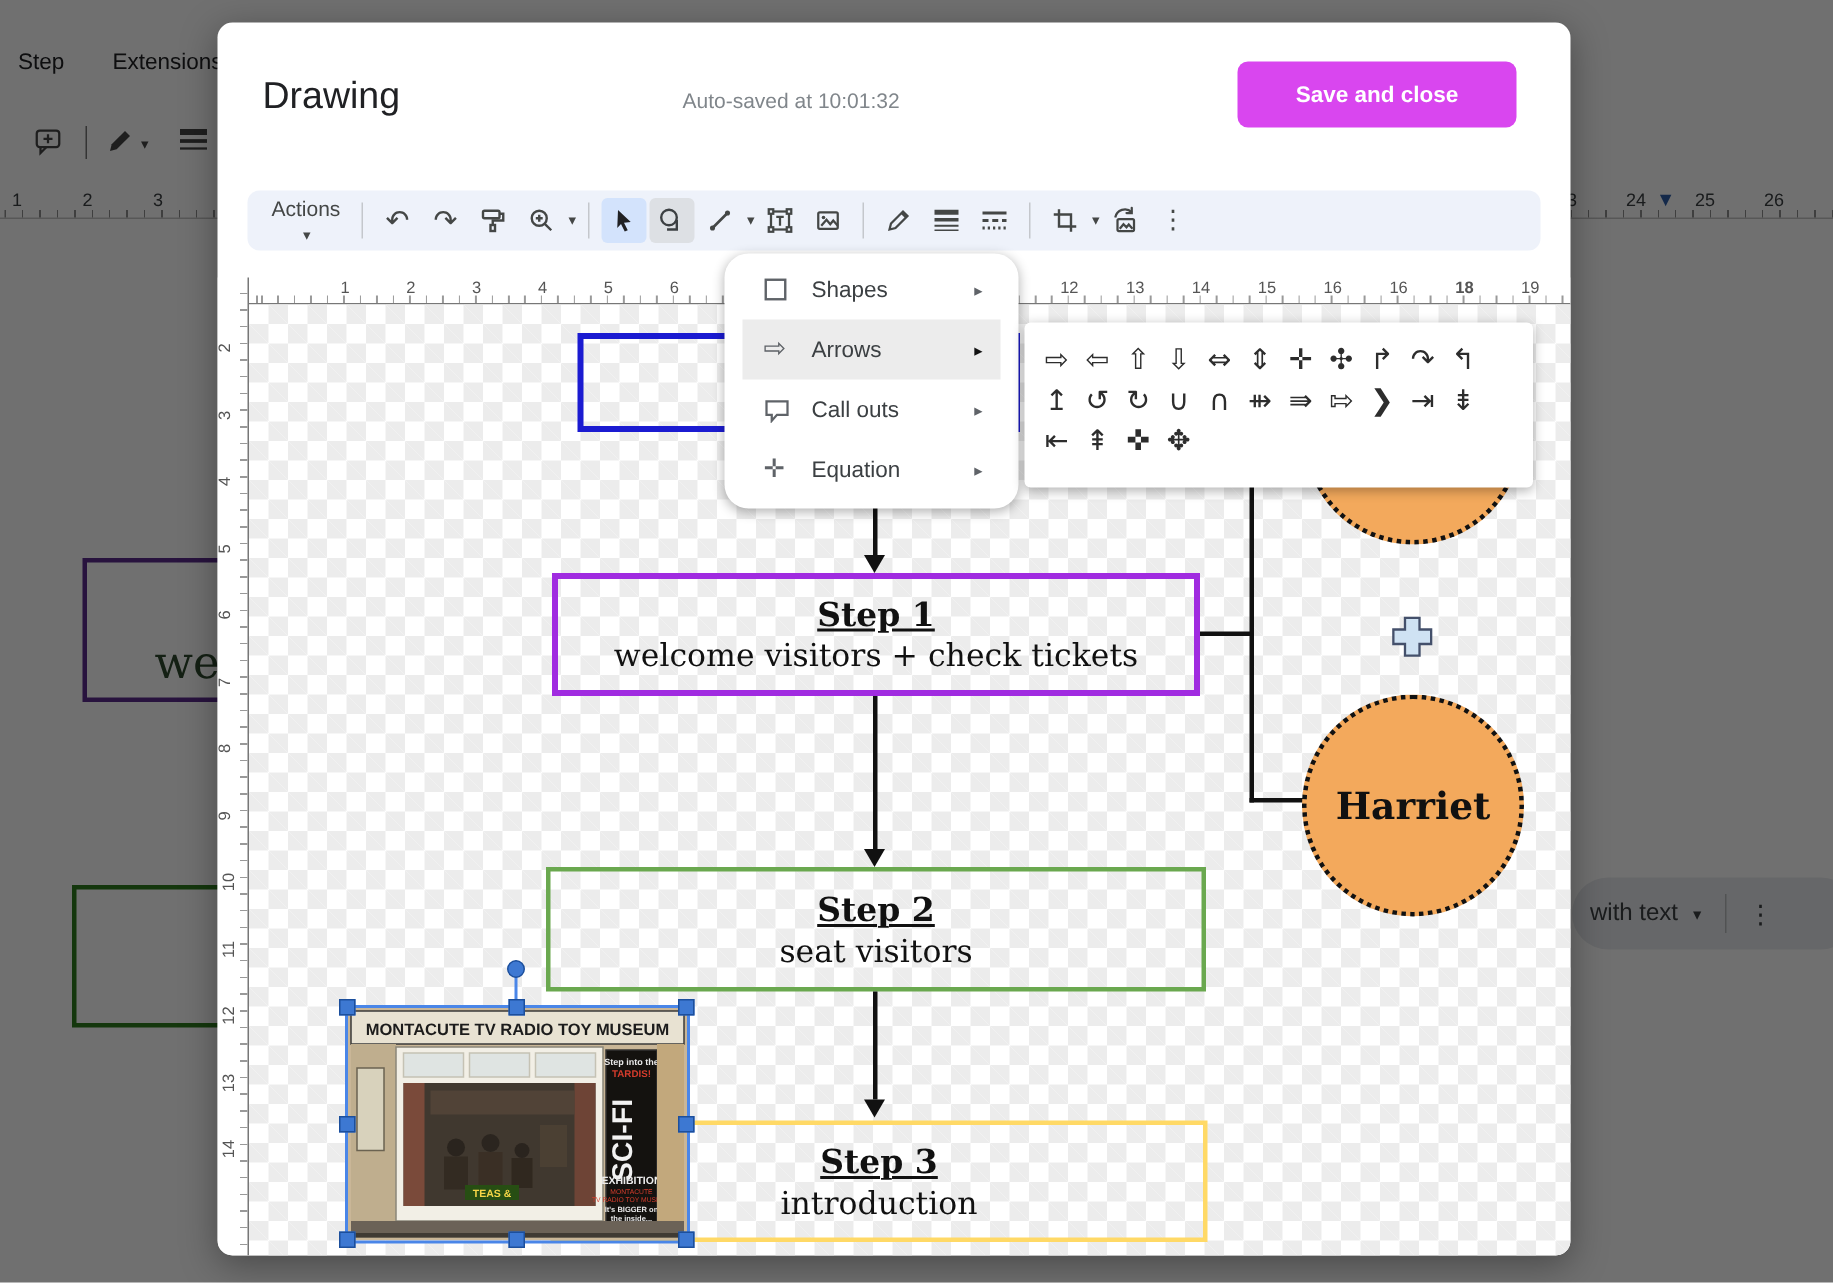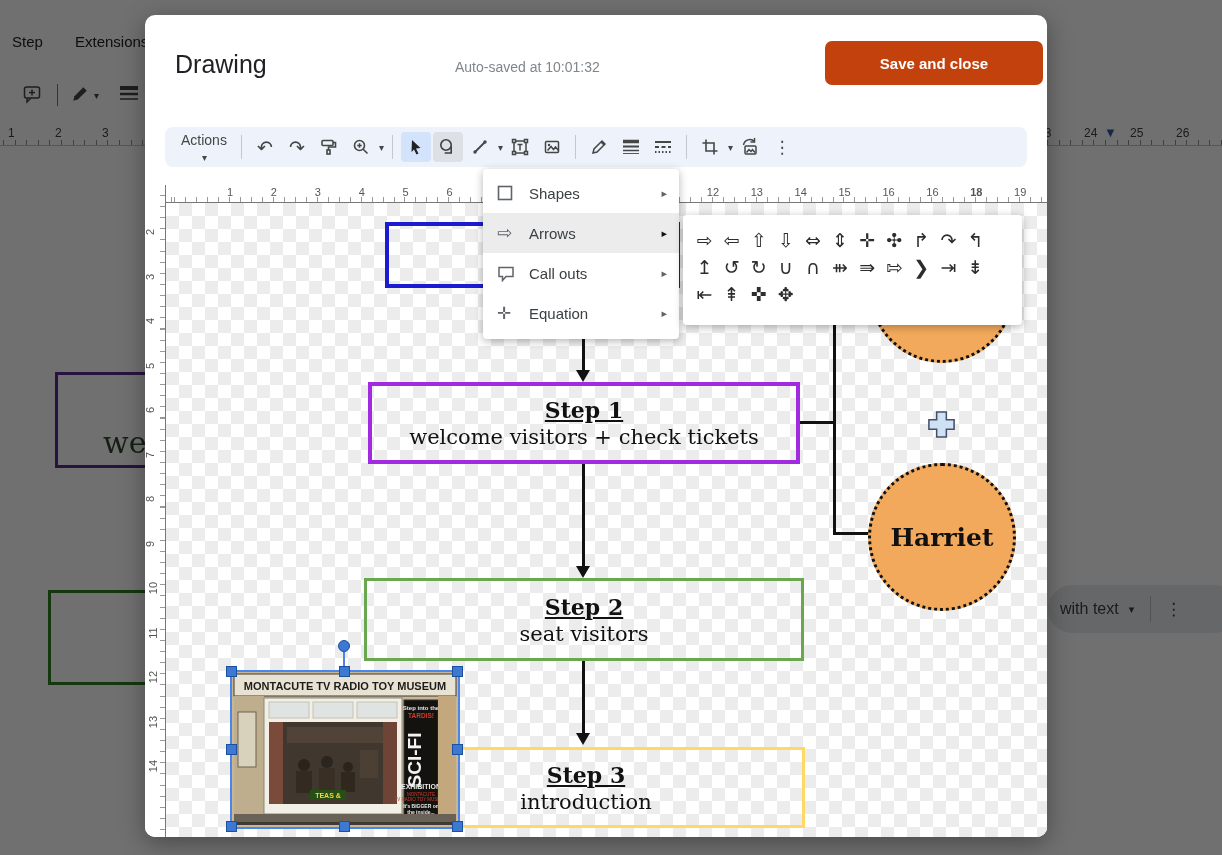--- a/index.html
+++ b/index.html
@@ -18,21 +18,21 @@
   .bd-box { position:absolute; background:transparent; }
   .bd-pill { position:absolute; left:1048px; top:585px; width:190px; height:48px; background:#e9ebee; border-radius:24px;
      display:flex; align-items:center; padding-left:12px; color:#3c4043; font-size:16px; }
   #dim { position:absolute; inset:0; background:rgba(0,0,0,0.56); }
 
   
   #dialog { position:absolute; left:145px; top:15px; width:902px; height:822px; background:#fff; border-radius:10px;
      box-shadow:0 6px 24px rgba(0,0,0,.35); overflow:hidden; }
   #dlg-title { position:absolute; left:30px; top:35px; font-size:25px; color:#202124; }
   #dlg-autosave { position:absolute; left:310px; top:44px; font-size:14px; color:#80868b; }
-  #save-btn { position:absolute; left:680px; top:26px; width:218px; height:44px; background:#c2410c; color:#fff;
+  #save-btn { position:absolute; left:680px; top:26px; width:186px; height:44px; background:#d946ef; color:#fff;
      border:none; border-radius:7px; font-size:15px; font-weight:bold; font-family:"Liberation Sans",sans-serif; cursor:pointer; }
 
   
   #dlg-toolbar { position:absolute; left:20px; top:112px; width:862px; height:40px; background:#eef2fa; border-radius:8px;
      display:flex; align-items:center; padding:0 10px; gap:2px; }
   .tbtn { height:30px; min-width:30px; display:flex; align-items:center; justify-content:center; border-radius:4px; color:#444746; }
   .tbtn.active-blue { background:#d3e3fc; }
   .tbtn.active-gray { background:#dde0e4; }
   .tsep { width:1px; height:24px; background:#c4c7cc; margin:0 6px; }
   .tcaret { font-size:10px; color:#444746; margin-left:1px; }
@@ -60,22 +60,22 @@
   .flow-title { font-family:"DejaVu Serif",serif; font-size:22px; font-weight:bold; text-decoration:underline; color:#111; }
   .flow-body { font-family:"DejaVu Serif",serif; font-size:21px; color:#111; margin-top:2px; }
   .vline { position:absolute; width:3px; background:#111; }
   .hline { position:absolute; height:3px; background:#111; }
   .arrowhead { position:absolute; width:0; height:0; border-left:7px solid transparent; border-right:7px solid transparent; border-top:12px solid #111; }
   .dot-circle { position:absolute; border:3px dotted #111; border-radius:50%;
      display:flex; align-items:center; justify-content:center; }
   .handle { position:absolute; width:11px; height:11px; background:#3d78d2; border:1px solid #1c4f9c; }
 
   
-  #shape-menu { position:absolute; left:338px; top:154px; width:196px; height:170px; background:#fff; border-radius:4px;
-     box-shadow:0 2px 8px rgba(0,0,0,.3); padding:4px 0; z-index:30; }
+  #shape-menu { position:absolute; left:338px; top:154px; width:196px; height:170px; background:#fff; border-radius:16px;
+     box-shadow:0 2px 8px rgba(0,0,0,.3); padding:4px 12px; z-index:30; }
   .menu-row { height:40px; display:flex; align-items:center; padding:0 12px 0 14px; }
   .menu-row.hl { background:#ececec; }
   .menu-icn { width:26px; color:#5f6368; display:flex; align-items:center; }
   .menu-lbl { flex:1; font-size:15px; color:#3c4043; padding-left:6px; }
   .menu-arr { font-size:11px; color:#5f6368; }
   .menu-row.hl .menu-arr { color:#111; }
   #arrows-submenu { position:absolute; left:538px; top:200px; width:339px; height:110px; background:#fff; border-radius:4px;
      box-shadow:0 2px 8px rgba(0,0,0,.3); padding:11px 6px 0 8px; z-index:31;
      display:flex; flex-wrap:wrap; align-content:flex-start; }
   .ashape { width:27.1px; height:27px; display:flex; align-items:center; justify-content:center;

